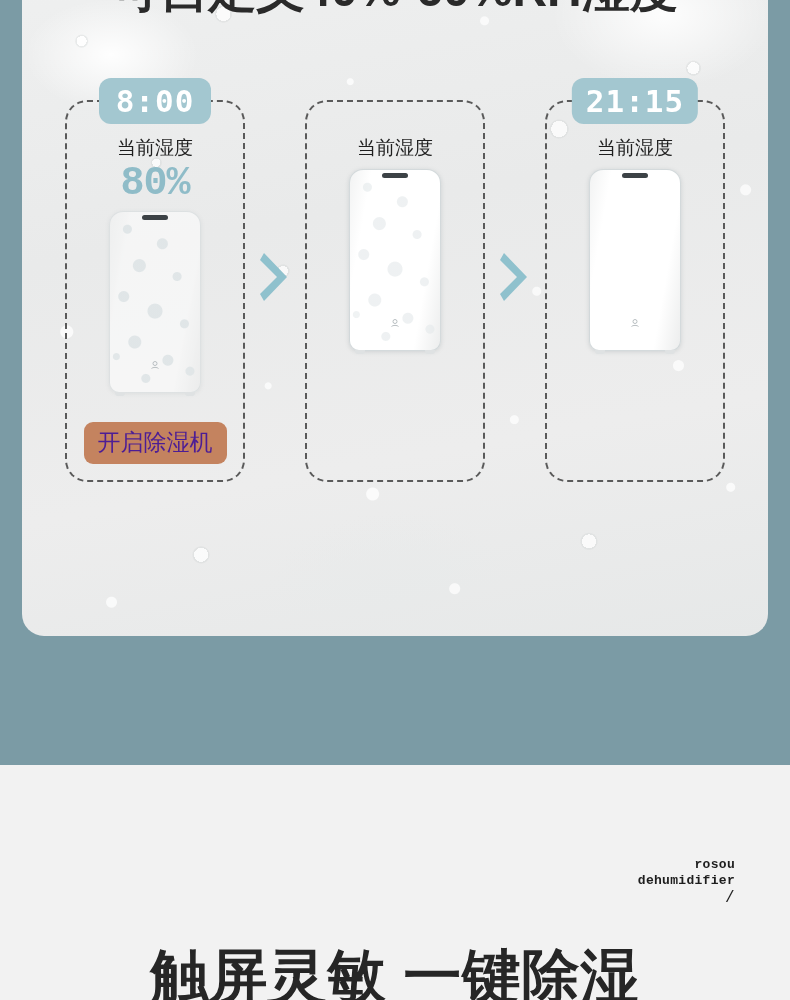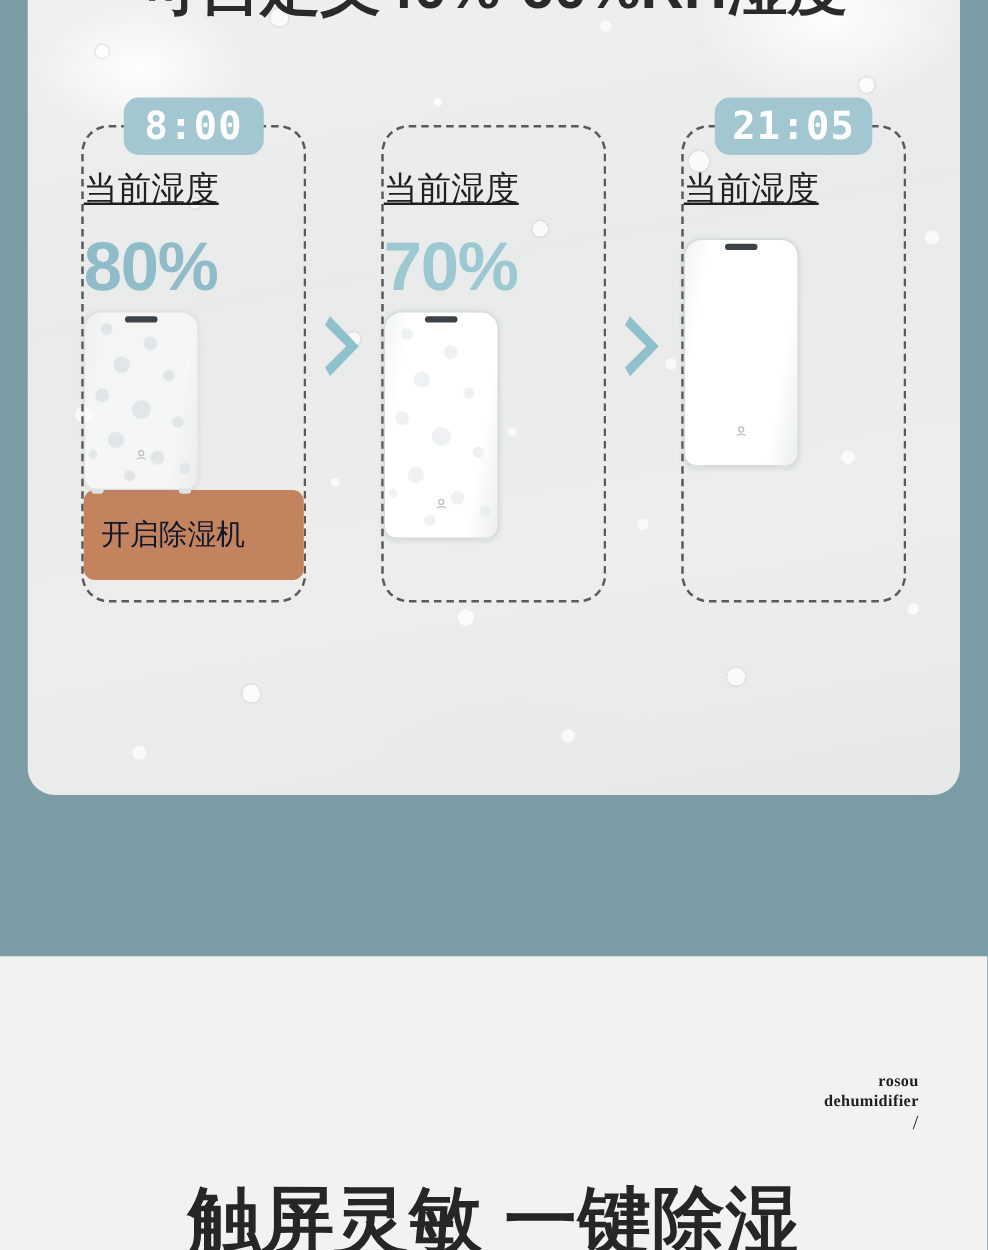--- a/index.html
+++ b/index.html
@@ -69,35 +69,35 @@
   }
 
   
   #cards-row{
     position:absolute; top:140px; left:0; width:100%;
     display:flex; justify-content:center; align-items:flex-start; z-index:2;
   }
   .stage-card{
     position:relative; width:180px; height:382px;
     border:2px dashed #5a5a5a; border-radius:22px;
-    display:flex; flex-direction:column; 
+    display:flex; flex-direction:column; align-items:center;
     padding-top:36px;
   }
   .time-badge{
     position:absolute; top:-24px; left:50%; transform:translateX(-50%);
     min-width:112px; height:46px; border-radius:12px;
     background:#a3c7d0;
     display:flex; align-items:center; justify-content:center;
     color:#ffffff; font-size:31px; font-weight:bold;
     font-family:"DejaVu Sans Mono","Liberation Mono",monospace;
     letter-spacing:1px; padding:0 14px;
   }
-  .humidity-label{ font-size:27px; color:#1f1f1f; line-height:1; margin-bottom:20px;text-decoration:underline; }
+  .humidity-label{ font-size:19px; color:#1f1f1f; line-height:1; margin-bottom:6px; }
   .humidity-value{
-    font-size:55px; font-weight:bold; line-height:1.05; letter-spacing:-1px;
+    font-size:40px; font-weight:bold; line-height:1.05; letter-spacing:-1px;font-family:Liberation Mono, monospace;
   }
   .unit-wrap{ position:relative; width:92px; height:182px; margin-top:6px; }
   .unit-body{
     position:absolute; inset:0;
     border-radius:14px 14px 10px 10px;
     background:linear-gradient(100deg,#f2f3f3 0%,#ffffff 18%,#ffffff 78%,#eceded 100%);
     box-shadow:0 1px 4px rgba(120,130,135,.25);
     border:1px solid rgba(205,212,214,.85);
   }
   .unit-slot{
@@ -131,35 +131,35 @@
       radial-gradient(circle at 40% 92%, rgba(222,228,230,.9) 0 4px, transparent 5px),
       radial-gradient(circle at 88% 88%, rgba(222,228,230,.85) 0 4px, transparent 5px),
       radial-gradient(circle at 8% 80%, rgba(222,228,230,.85) 0 3px, transparent 4px);
   }
   .drops-light{ opacity:.55; }
   .drops-none{ opacity:0; }
   .unit-faded{ opacity:.55; }
 
   .action-chip{
     margin-top:auto; margin-bottom:16px;
-    padding:22px 14px; border-radius:9px;
-    background:#c4835f; color:#0f172a;
+    padding:7px 14px; border-radius:9px;
+    background:#c4835f; color:#4c1d95;
     font-size:23px; line-height:1.2; white-space:nowrap;
   }
   .arrow-gap{
     width:60px; display:flex; align-items:center; justify-content:center;
     align-self:flex-start; margin-top:150px;
   }
   .chevron{ width:34px; height:54px; }
 
   
   #brand-block{
     position:absolute; right:55px; top:857px; text-align:right;
     line-height:1.22; color:#1e1e1e;
-    font-family:Liberation Serif, serif;
+    font-family:Liberation Mono, monospace;
     font-weight:bold; font-size:13px; letter-spacing:.3px;
   }
   #brand-slash{ font-size:16px; font-weight:normal; }
   #bottom-heading{
     position:absolute; left:0; top:938px; width:790px;
     text-align:center; font-size:58px; font-weight:bold; color:#262626;
     letter-spacing:1px; white-space:nowrap;
   }
 </style>
 </head>
@@ -192,41 +192,40 @@
     </div>
 
     <div class="arrow-gap">
       <svg class="chevron" viewBox="0 0 34 54">
         <path d="M6 3 L29 27 L6 51 L2 44 L19 27 L2 10 Z" fill="#8fc1cd"></path>
       </svg>
     </div>
 
     <div class="stage-card">
       <div class="humidity-label">当前湿度</div>
-      <div class="humidity-value" style="color:#9cc8d2">70%</div>
       <div class="unit-wrap">
         <div class="unit-body"></div>
         <div class="unit-slot"></div>
         <svg class="unit-logo" viewBox="0 0 24 24">
           <circle cx="12" cy="9" r="4" fill="none" stroke="#b9bfc2" stroke-width="2"></circle>
           <path d="M5 19c2-3 12-3 14 0" fill="none" stroke="#b9bfc2" stroke-width="2"></path>
         </svg>
         <div class="unit-foot"></div>
         <div class="unit-drops drops-light"></div>
       </div>
     </div>
 
     <div class="arrow-gap">
       <svg class="chevron" viewBox="0 0 34 54">
         <path d="M6 3 L29 27 L6 51 L2 44 L19 27 L2 10 Z" fill="#8fc1cd"></path>
       </svg>
     </div>
 
     <div class="stage-card">
-      <div class="time-badge">21:05</div>
+      <div class="time-badge">21:15</div>
       <div class="humidity-label">当前湿度</div>
       <div class="unit-wrap">
         <div class="unit-body"></div>
         <div class="unit-slot"></div>
         <svg class="unit-logo" viewBox="0 0 24 24">
           <circle cx="12" cy="9" r="4" fill="none" stroke="#b9bfc2" stroke-width="2"></circle>
           <path d="M5 19c2-3 12-3 14 0" fill="none" stroke="#b9bfc2" stroke-width="2"></path>
         </svg>
         <div class="unit-foot"></div>
         <div class="unit-drops drops-none"></div>

